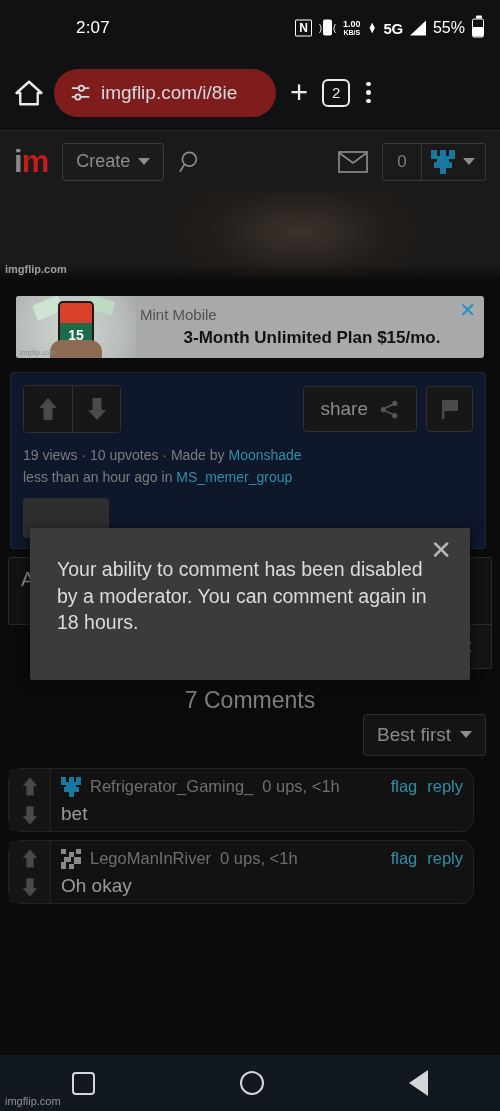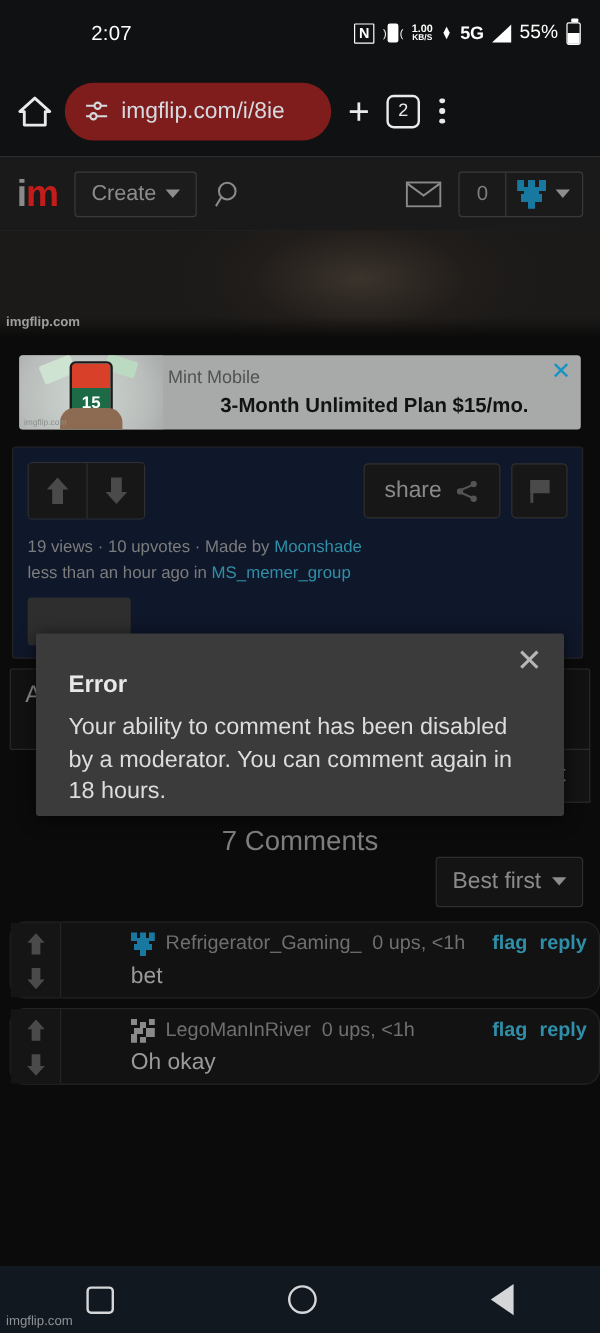--- a/index.html
+++ b/index.html
@@ -206,36 +206,36 @@
   }
   .cnum { color: #7e7e7e; font-size: 23px; }
   .sortbtn {
     margin-left: auto; height: 42px; border: 1px solid #2e2e2e; border-radius: 3px;
     background: #141414; display: flex; align-items: center; gap: 9px;
     padding: 0 13px; color: #8b8b8b; font-size: 19px;
   }
 
   
   .comment {
-    margin: 0 0 8px 8px; border: 1px solid #242424; background: #121212;
-    border-radius: 13px; display: flex; min-height: 62px; gap: 48px;
+    margin: 0 26px 8px 8px; border: 1px solid #242424; background: #121212;
+    border-radius: 13px; display: flex; min-height: 62px;
   }
   .cvotes {
     width: 42px; border-right: 1px solid #242424; display: flex;
     flex-direction: column; align-items: center; justify-content: flex-start;
     padding-top: 7px; gap: 8px; flex: none; background:#151515;
   }
   .cvotes svg { width: 18px; height: 21px; }
   .cbody { flex: 1; padding: 8px 10px 6px 10px; min-width: 0; }
   .crow1 { display: flex; align-items: center; gap: 9px; }
   .cav { width: 20px; height: 20px; flex: none; }
   .cuser { color: #6f6f6f; font-size: 16.5px; white-space: nowrap; }
   .cups { color: #6f6f6f; font-size: 16.5px; white-space: nowrap; }
   .clinks { margin-left: auto; display: flex; gap: 10px; }
-  .clinks a { color: #2f8fa8; font-size: 16.5px; text-decoration: none; font-weight: bold; }
+  .clinks a { color: #2f8fa8; font-size: 16.5px; text-decoration: none; }
   .ctext { color: #9a9a9a; font-size: 19px; margin-top: 6px; }
 
   
   .dialog {
     position: absolute; left: 30px; top: 528px; width: 440px; height: 152px;
     background: #3b3b3b; border-radius: 2px; padding: 18px 22px 0 27px;
     box-shadow: 0 2px 14px rgba(0,0,0,.6); z-index: 50;
   }
   .dlg-close {
     position: absolute; right: 18px; top: 9px; color: #b6b6b6; font-size: 26px;
@@ -484,21 +484,20 @@
           <a href="#">flag</a>
           <a href="#">reply</a>
         </span>
       </div>
       <div class="ctext">Oh okay</div>
     </div>
   </div>
 
   <div class="dialog">
     <div class="dlg-close">✕</div>
-    <div class="dlg-title">Error</div>
     <div class="dlg-msg">Your ability to comment has been disabled by a moderator. You can comment again in 18 hours.</div>
   </div>
 
   <div class="navbar">
     <div class="nav-sq"></div>
     <div class="nav-ci"></div>
     <div class="nav-tri"></div>
     <div class="nav-wm">imgflip.com</div>
   </div>
 

